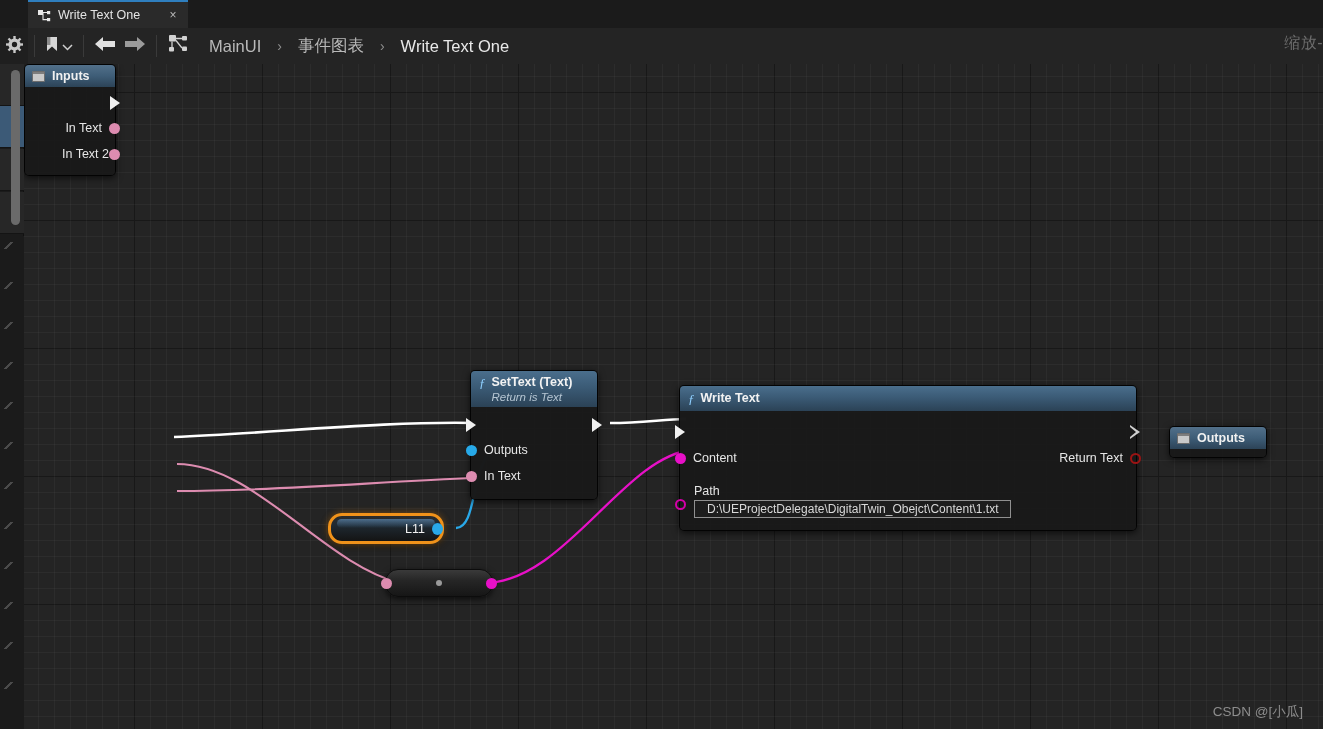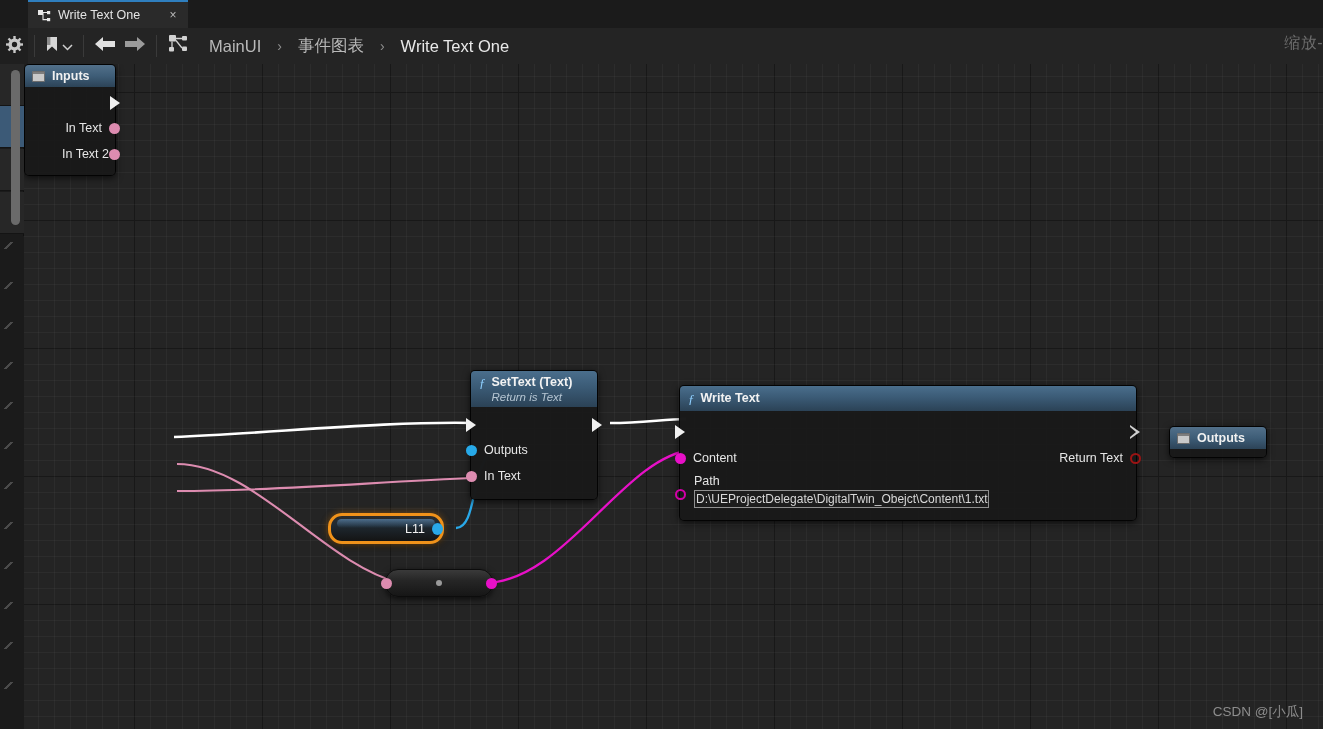--- a/index.html
+++ b/index.html
@@ -186,21 +186,21 @@
     border: 1px solid #0c0c0c;
     box-shadow: 0 2px 6px rgba(0,0,0,.7);
     display: flex; align-items: center; justify-content: space-between;
     padding: 0 8px;
   }
   .conv-mid { width: 6px; height: 6px; border-radius: 50%; background: #9a9a9a; }
 
   
   .valuebox {
     background: #1d1d1d; border: 1px solid #909090;
-    color: #d8d8d8; font-size: 12px; padding: 1px 1px;
+    color: #d8d8d8; font-size: 12px; padding: 1px 12px;
     white-space: nowrap; display: inline-block;
   }
 
   .zoomlabel {
     position: absolute; right: 0px; top: 33px;
     color: #6c6c6c; font-size: 16px; letter-spacing: .5px;
   }
   .watermark {
     position: absolute; right: 20px; bottom: 8px;
     color: #8d8d8d; font-size: 13.5px;
@@ -393,21 +393,21 @@
           <span style="flex:1"></span>
           <span class="exec-hollow" style="margin-right:-5px"></span>
         </div>
         <div class="pinrow" style="gap:7px;">
           <span class="pin-dot" style="background:#e810c8; margin-left:-5px"></span>
           <span class="pin-label">Content</span>
           <span style="flex:1"></span>
           <span class="pin-label">Return Text</span>
           <span class="pin-dot hollow hollow-red" style="margin-right:-5px; border-color:#9b1414"></span>
         </div>
-        <div class="pinrow" style="align-items:flex-start; height:auto; margin-top:2px;">
+        <div class="pinrow" style="align-items:flex-start; height:auto; margin-top:12px;">
           <span class="pin-dot hollow" style="margin-left:-5px; margin-top:16px;"></span>
           <span style="display:block; margin-left:8px;">
             <span class="pin-label" style="display:block; line-height:16px;">Path</span>
             <span class="valuebox">D:\UEProjectDelegate\DigitalTwin_Obejct\Content\1.txt</span>
           </span>
         </div>
       </div>
     </div>
 
     <div class="tunnel" style="position:absolute; left:1145px; top:362px; width:98px;">

